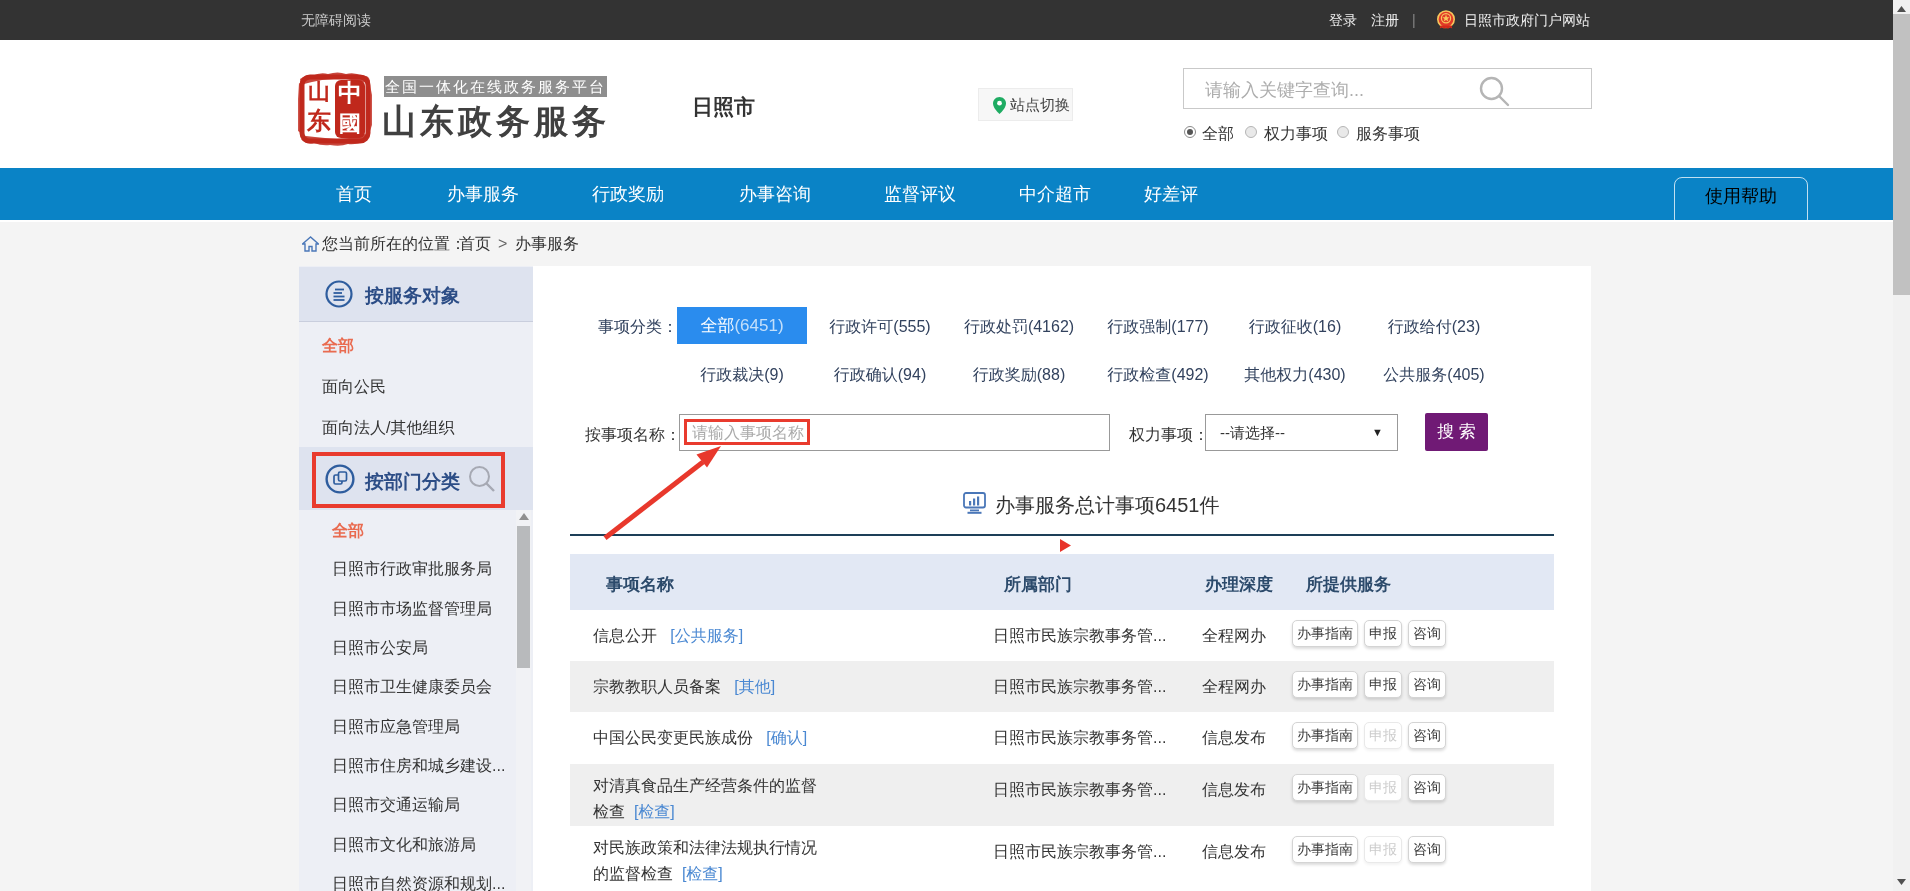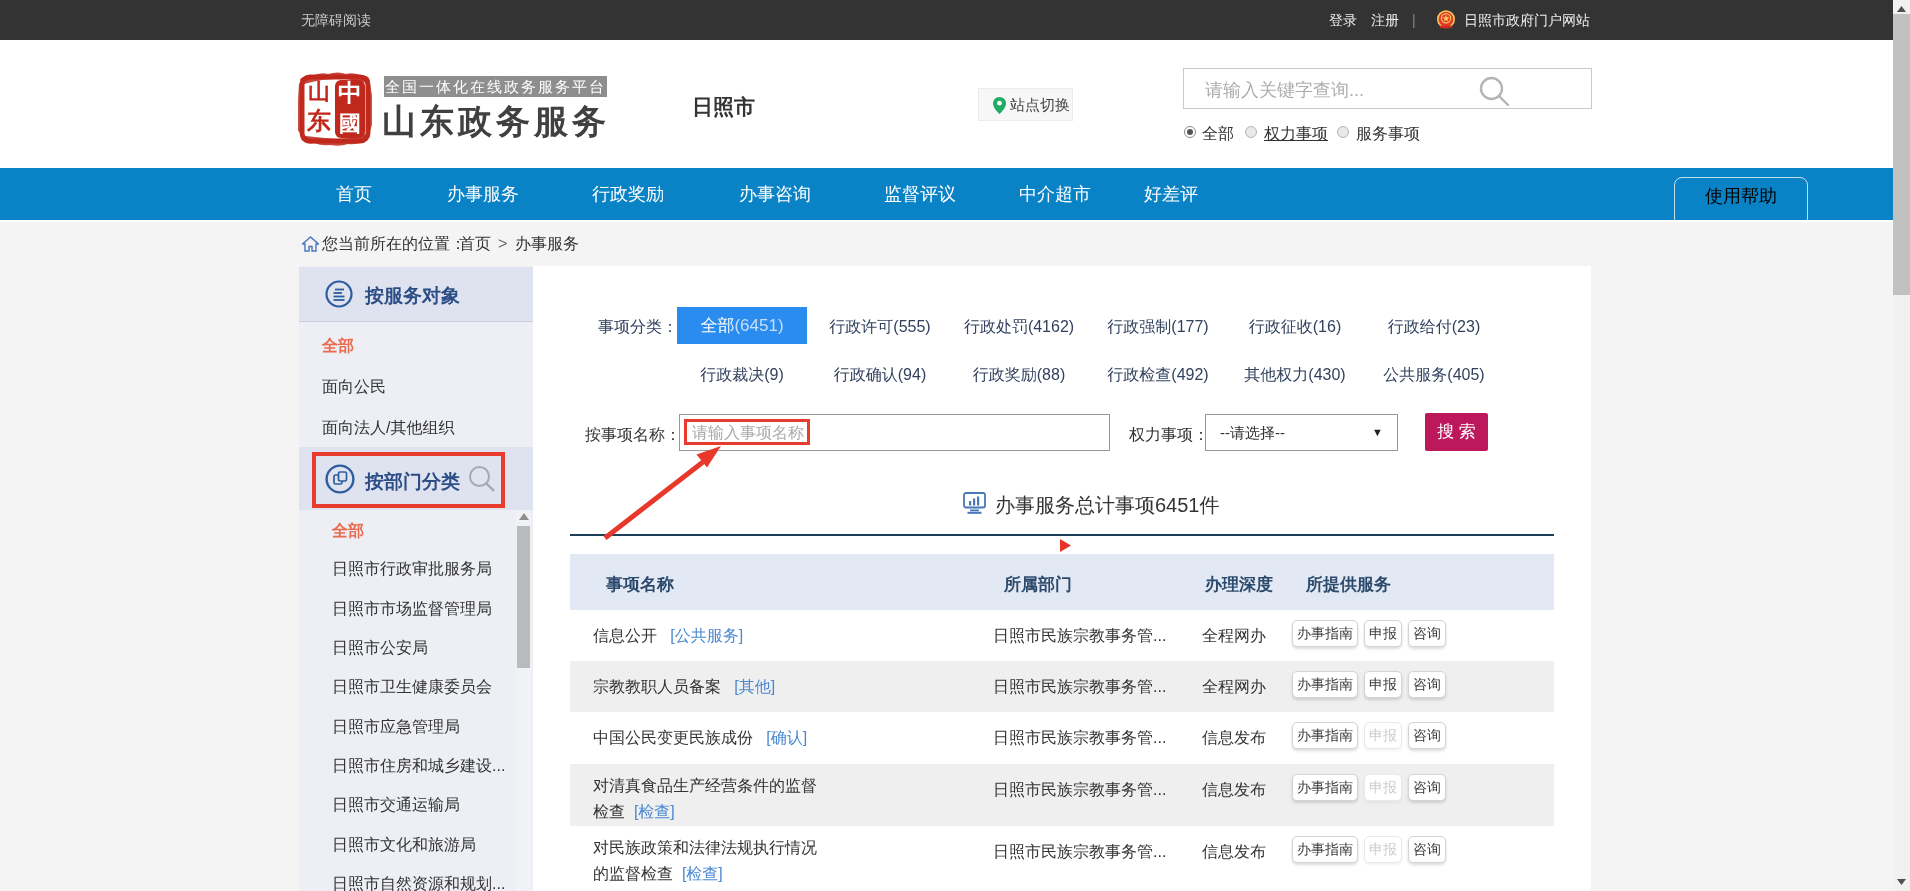--- a/index.html
+++ b/index.html
@@ -58,21 +58,21 @@
 #content { position:absolute; left:271px; top:0; width:984px; }
 .navlabel { position:absolute; font-size:16px; color:#32425e; }
 .tab { position:absolute; transform:translateX(-50%); font-size:16px; color:#32425e; white-space:nowrap; }
 #tab-act { position:absolute; left:107px; top:41px; width:130px; height:37px; background:#2a8cee;
   color:#fff; font-size:17px; text-align:center; line-height:37px; }
 #inp1 { position:absolute; left:109px; top:148px; width:431px; height:37px; border:1px solid #999;
   background:#fff; }
 #inp1 .ph { position:absolute; left:12px; top:8px; font-size:16px; color:#aaa; }
 #sel1 { position:absolute; left:635px; top:148px; width:193px; height:37px; border:1px solid #999;
   background:#fff; font-size:15px; color:#333; line-height:35px; padding-left:14px; }
-#btn-search { position:absolute; left:855px; top:147px; width:63px; height:38px; background:#be185d;
+#btn-search { position:absolute; left:855px; top:147px; width:63px; height:38px; background:#701a75;
   color:#fff; font-size:17px; text-align:center; line-height:38px; border-radius:2px; }
 #stats { position:absolute; left:0; top:226px; width:984px; height:30px; }
 #hr1 { position:absolute; left:0; top:268px; width:984px; height:2px; background:#1d3f58; }
 
 
 #tbl { position:absolute; left:0; top:288px; width:984px; }
 .th { position:absolute; font-size:17px; font-weight:bold; color:#2c4a6b; }
 .trow { position:absolute; left:0; width:984px; }
 .trow.alt { background:#efefef; }
 .iname { position:absolute; left:23px; font-size:16px; color:#333; }
@@ -136,21 +136,21 @@
     <div id="searchbox">
         <span class="ph">请输入关键字查询...</span>
       <svg width="34" height="34" viewBox="0 0 34 34" style="position:absolute;left:295px;top:7px;">
         <circle cx="12.5" cy="12.5" r="10.5" fill="none" stroke="#b5b5b5" stroke-width="2.4"></circle>
         <line x1="20" y1="20" x2="29" y2="29" stroke="#b5b5b5" stroke-width="2.4" stroke-linecap="round"></line>
       </svg>
     </div>
     <span class="radio on" style="left:1184px;top:86px;"></span>
     <span class="rlabel" style="left:1202px;">全部</span>
     <span class="radio off" style="left:1245px;top:86px;"></span>
-    <span class="rlabel" style="left:1264px;text-decoration:underline;">权力事项</span>
+    <span class="rlabel" style="left:1264px;">权力事项</span>
     <span class="radio off" style="left:1337px;top:86px;"></span>
     <span class="rlabel" style="left:1356px;">服务事项</span>
   </div>
 
   <div id="nav">
     <span class="navitem" style="left:354px;">首页</span>
     <span class="navitem" style="left:483px;">办事服务</span>
     <span class="navitem" style="left:628px;">行政奖励</span>
     <span class="navitem" style="left:775px;">办事咨询</span>
     <span class="navitem" style="left:920px;">监督评议</span>

